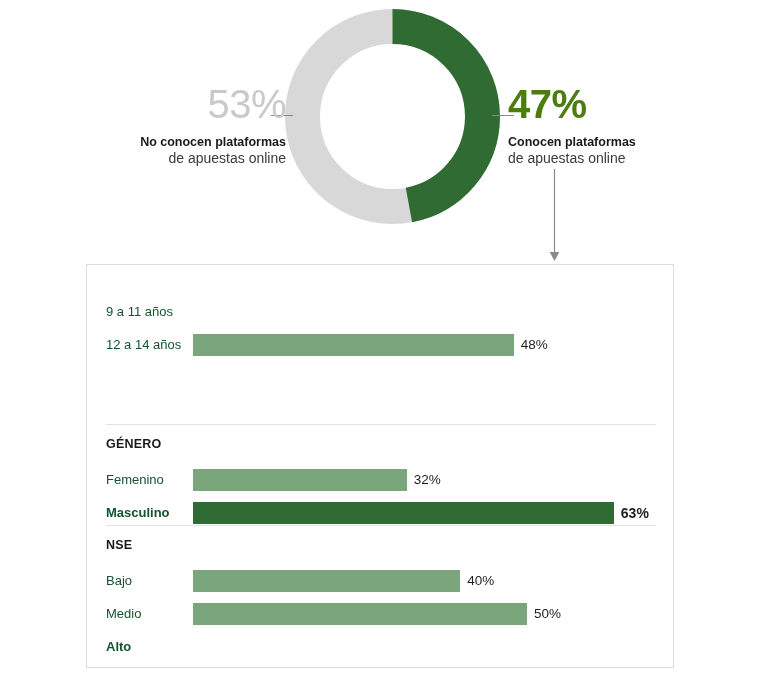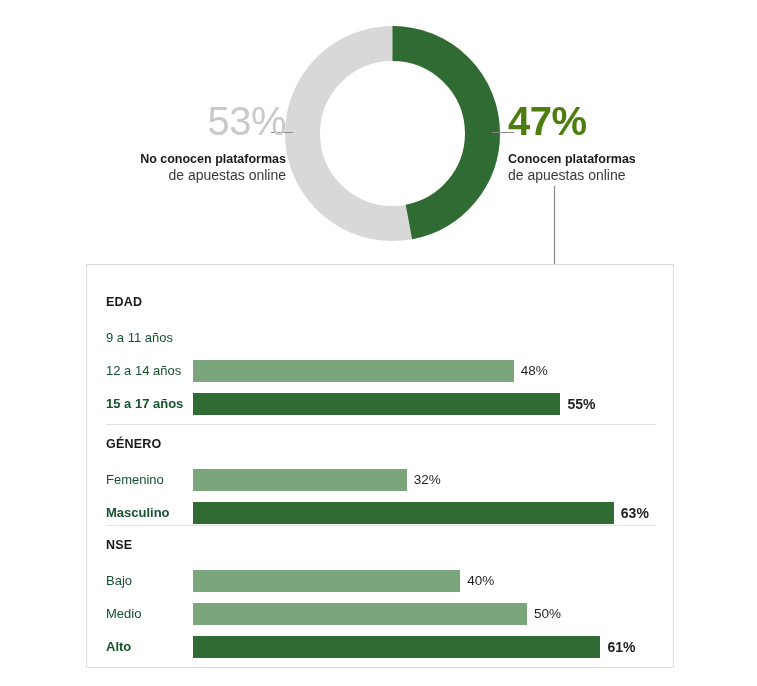--- a/index.html
+++ b/index.html
@@ -14,21 +14,21 @@
     height: 686px;
     position: relative;
     font-family: "Liberation Sans", sans-serif;
     color: #1a1a1a;
     overflow: hidden;
   }
 
   
   #donut-section {
     position: absolute;
-    left: 0; top: 18px;
+    left: 0; top: 1px;
     width: 719px;
     height: 264px;
   }
   #donut-chart {
     position: absolute;
     left: 285px;
     top: 8px;
     width: 215px;
     height: 215px;
   }
@@ -209,37 +209,29 @@
   </div>
 </div>
 
 <div id="stats-card">
   <div class="card-inner">
 
     <div class="divider" id="divider-1"></div>
     <div class="divider" id="divider-2"></div>
 
     <div class="group" id="group-edad">
-      <div class="group-title">EDAD</div>
       <div class="rows">
           <div class="bar-row">
             <div class="bar-label">9 a 11 años</div>
           </div>
           <div class="bar-row">
             <div class="bar-label">12 a 14 años</div>
             <div class="bar-track">
               <div class="bar-fill" style="width: 320.64px;"></div>
               <div class="bar-value">48%</div>
-            </div>
-          </div>
-          <div class="bar-row highlight">
-            <div class="bar-label">15 a 17 años</div>
-            <div class="bar-track">
-              <div class="bar-fill" style="width: 367.4px;"></div>
-              <div class="bar-value">55%</div>
             </div>
           </div>
         </div>
     </div>
 
     <div class="group" id="group-genero">
       <div class="group-title">GÉNERO</div>
       <div class="rows">
           <div class="bar-row">
             <div class="bar-label">Femenino</div>
@@ -270,22 +262,18 @@
           </div>
           <div class="bar-row">
             <div class="bar-label">Medio</div>
             <div class="bar-track">
               <div class="bar-fill" style="width: 334px;"></div>
               <div class="bar-value">50%</div>
             </div>
           </div>
           <div class="bar-row highlight">
             <div class="bar-label">Alto</div>
-            <div class="bar-track">
-              <div class="bar-fill" style="width: 407.48px;"></div>
-              <div class="bar-value">61%</div>
-            </div>
           </div>
         </div>
     </div>
 
   </div>
 </div>
 
 </body></html>

